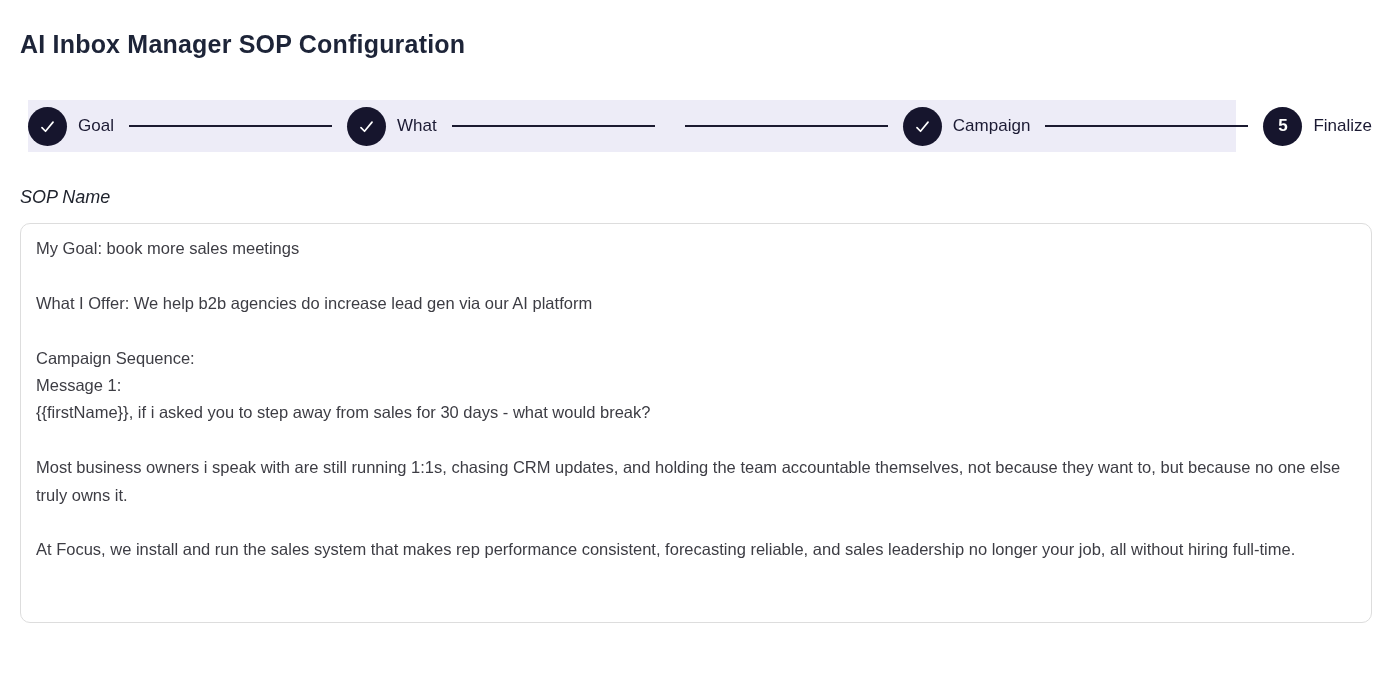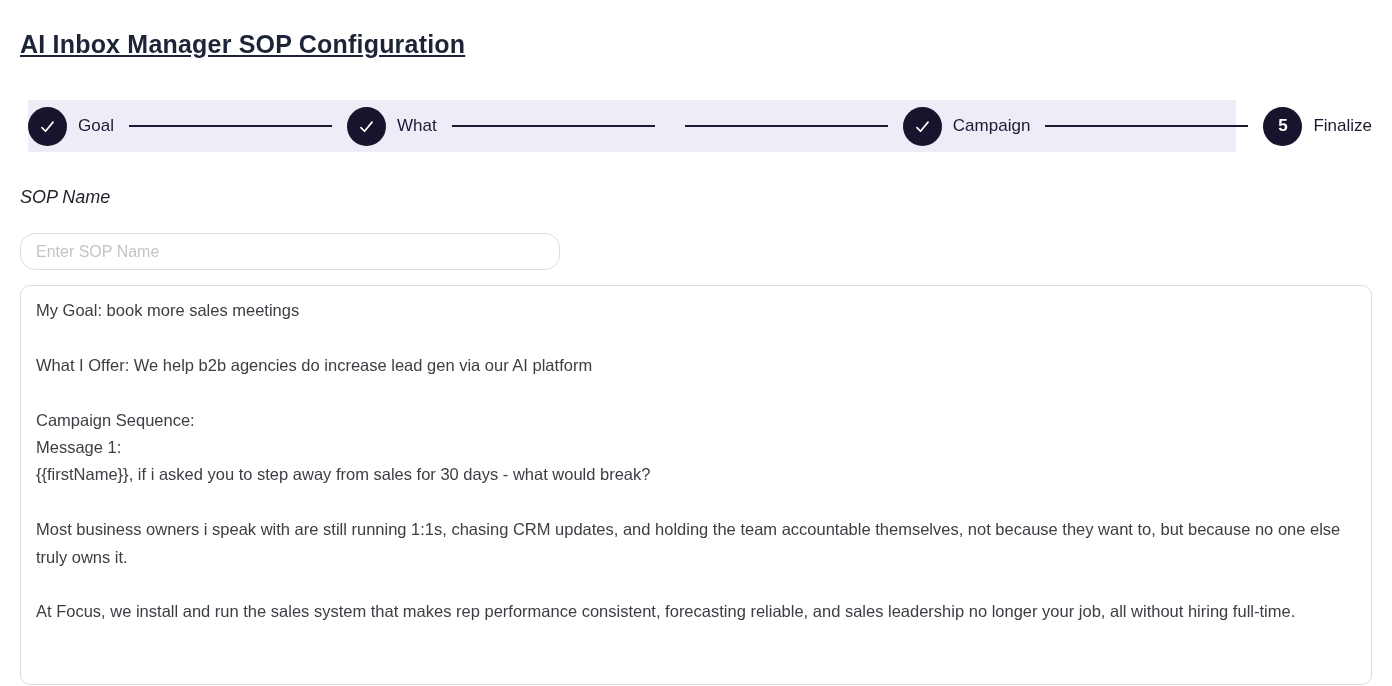--- a/index.html
+++ b/index.html
@@ -16,21 +16,20 @@
     padding: 0 20px;
     position: relative;
   }
   .page-title {
     margin: 0;
     padding-top: 30px;
     font-size: 25px;
     font-weight: 700;
     letter-spacing: 0.2px;
     color: #1d2438;
-    text-decoration: underline;
   }
 
   
   .stepper {
     margin-top: 41px;
     height: 52px;
     position: relative;
     display: flex;
     align-items: center;
     margin-left: 8px;
@@ -174,21 +173,20 @@
     <div class="step">
       <span class="step-circle">
         <span class="step-number">5</span>
       </span>
       <span class="step-label">Finalize</span>
     </div>
   </div>
 
   <div class="field-label label-sop">SOP Name</div>
 
-  <input class="sop-input" type="text" placeholder="Enter SOP Name" style="">
 
 
   <textarea class="prompt-textarea" spellcheck="false" style="">My Goal: book more sales meetings
 
 What I Offer: We help b2b agencies do increase lead gen via our AI platform
 
 Campaign Sequence:
 Message 1:
 {{firstName}}, if i asked you to step away from sales for 30 days - what would break?
 

